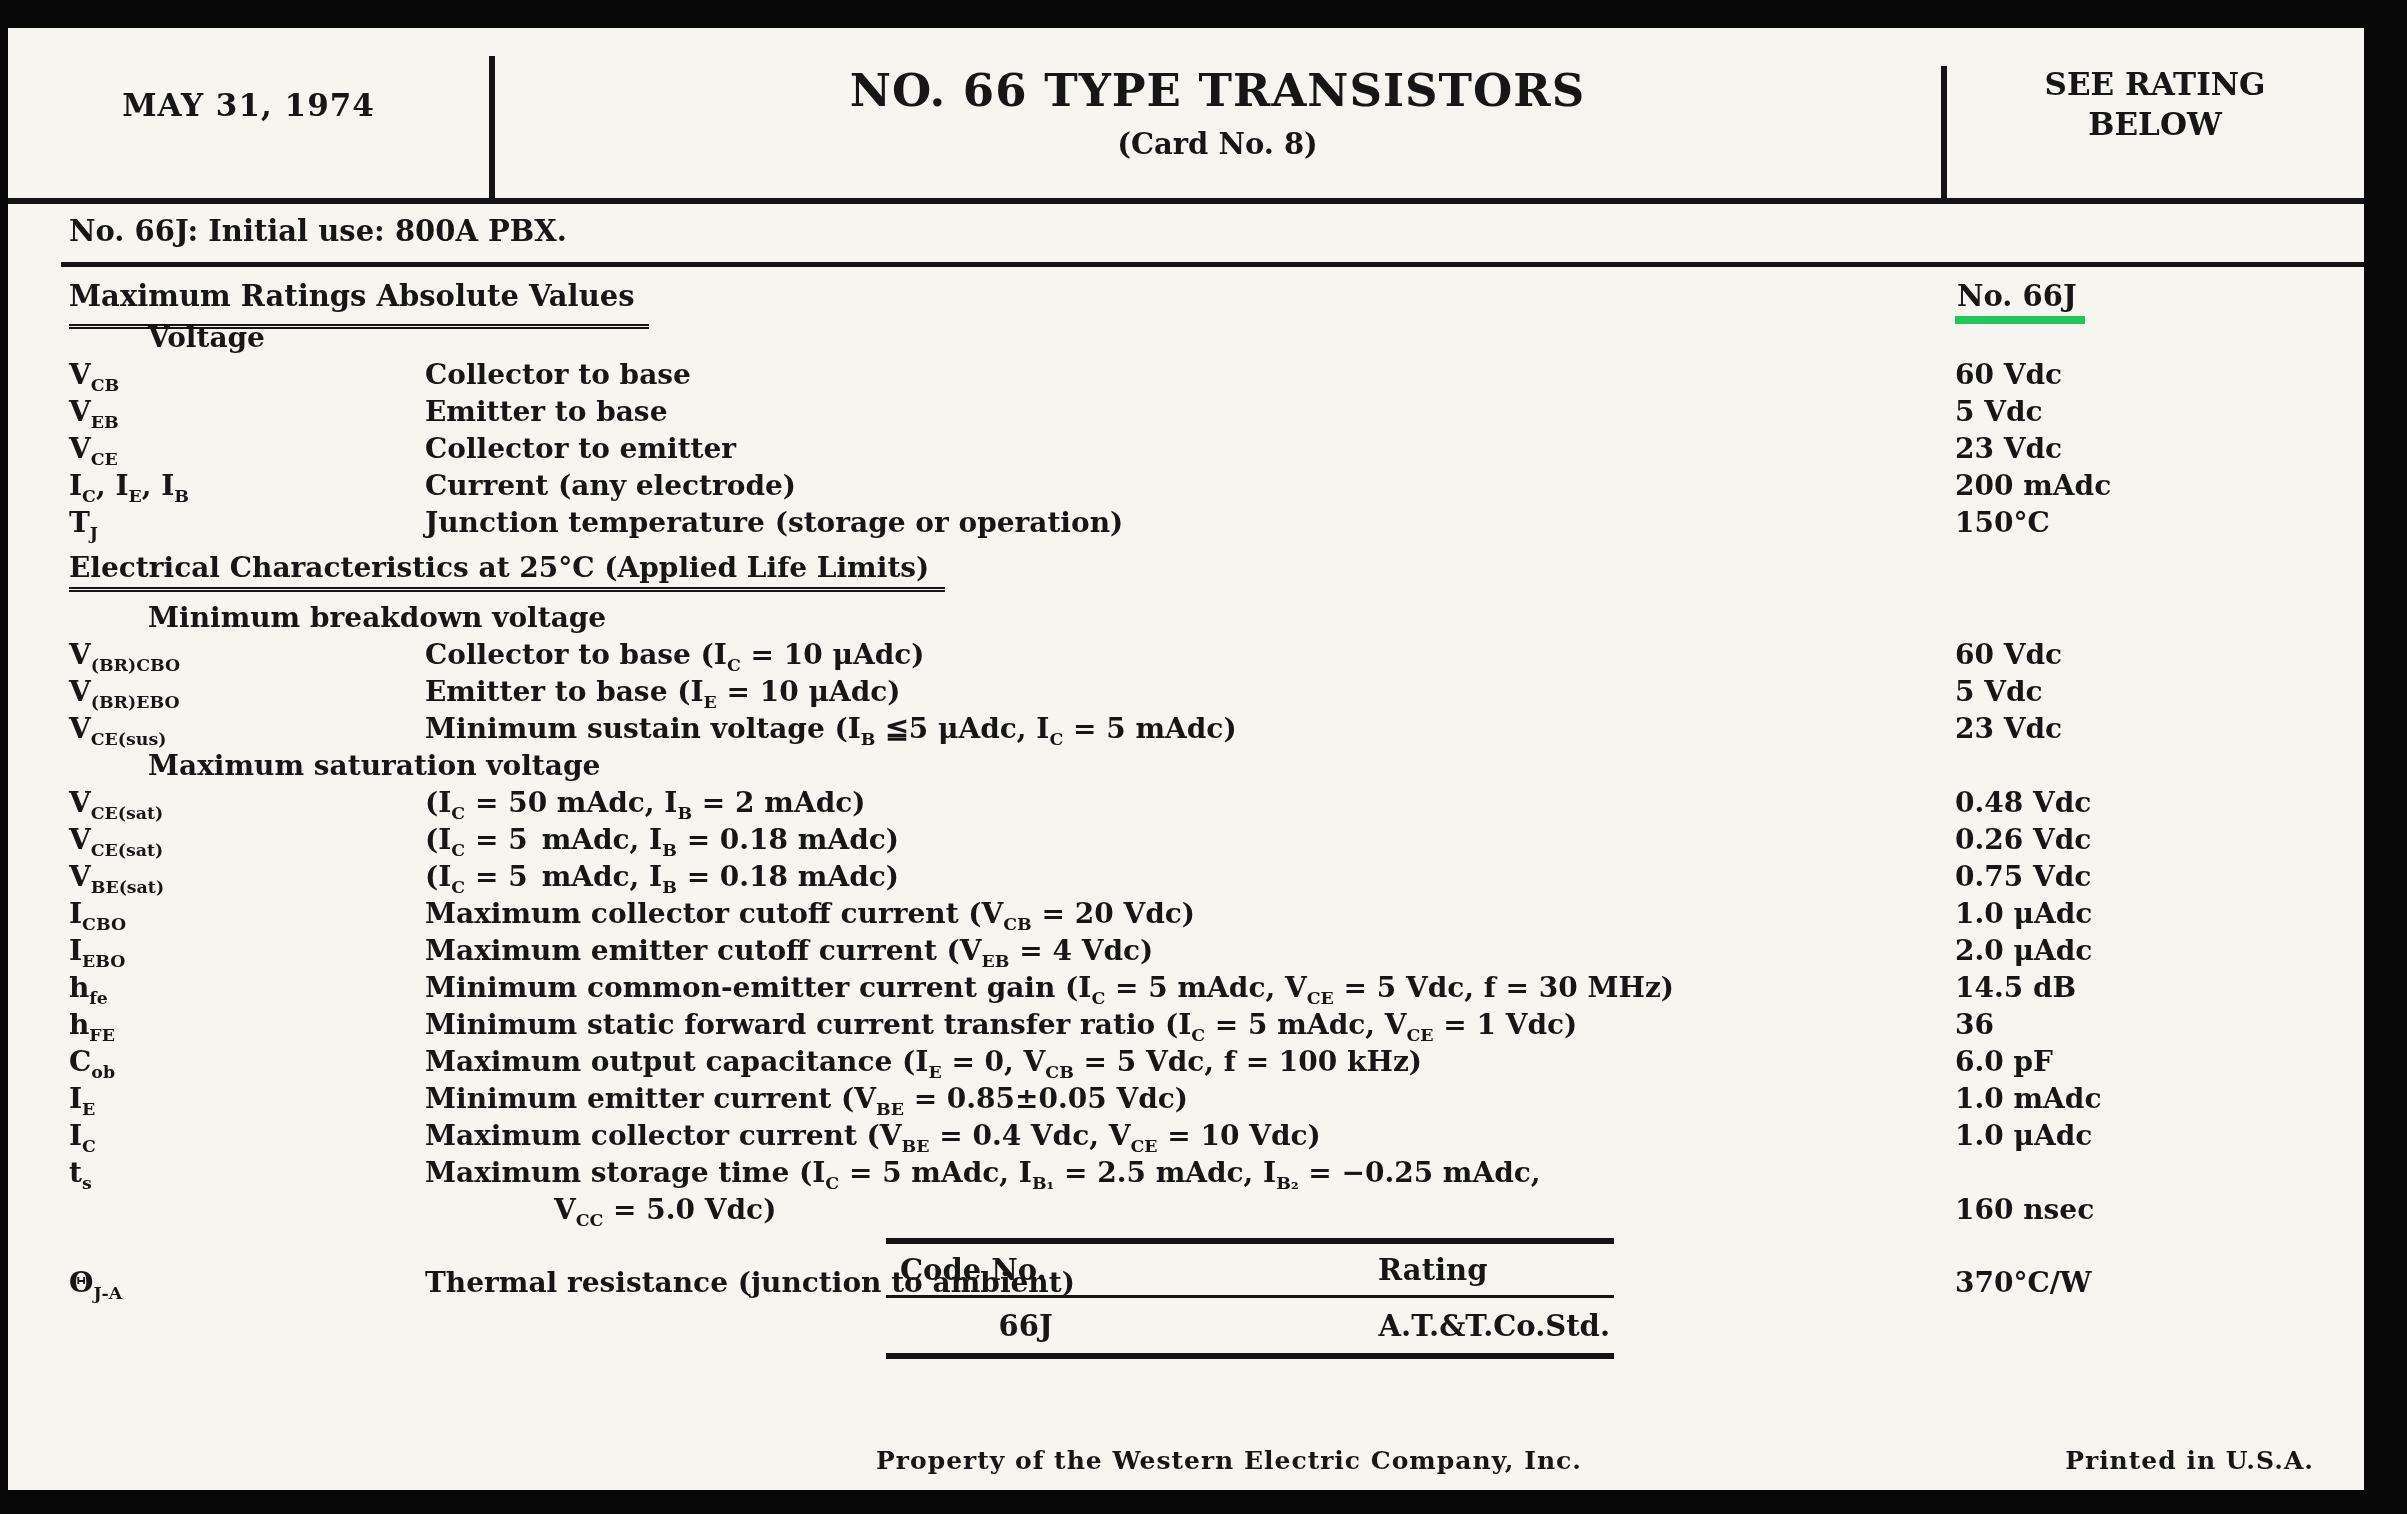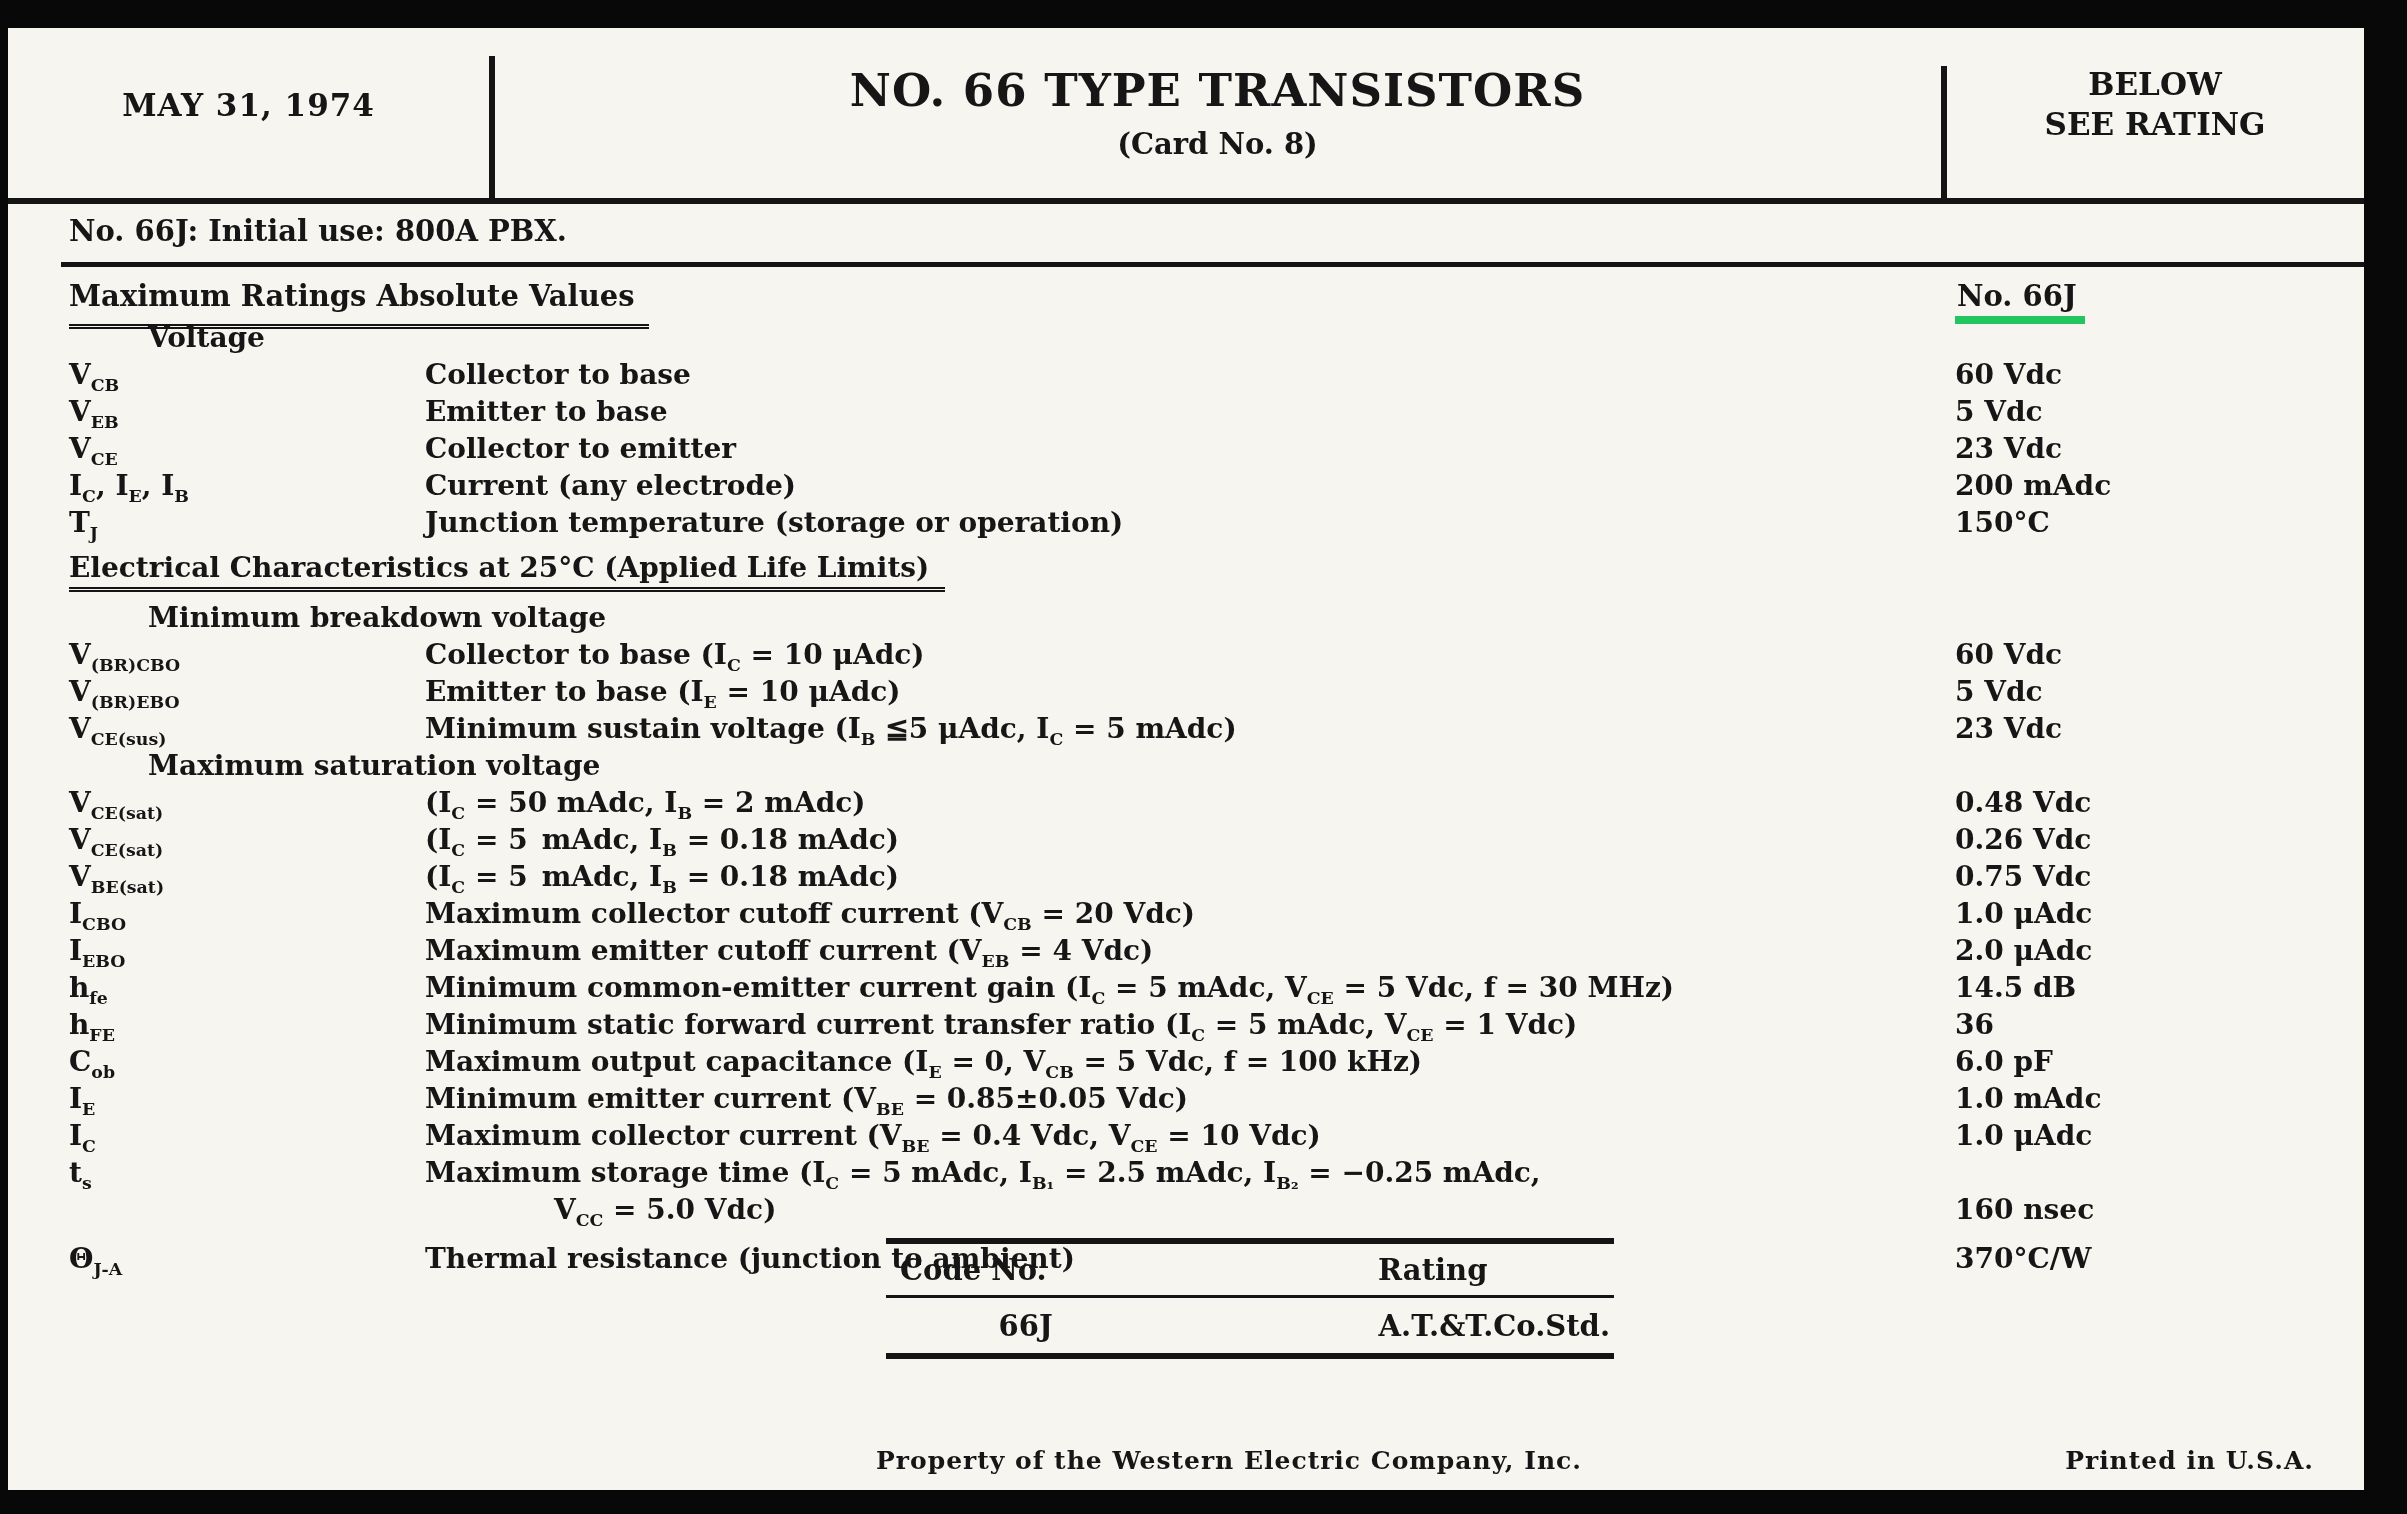--- a/index.html
+++ b/index.html
@@ -33,21 +33,21 @@
   .row{position:relative;height:37px;font-size:28px;white-space:nowrap;}
   .row .sym{position:absolute;left:0;top:0;}
   .row .desc{position:absolute;left:356px;top:0;}
   .row.r-cont .desc{left:485px;}
   .row .val{position:absolute;left:1886px;top:0;}
   .row.r-subhead{height:37px;}
   .row.r-subhead .desc{left:79px;}
   .row.r-section{height:50px;padding-top:8px;}
   .row.r-section .sec{display:inline-block;border-bottom:5px double #141414;
                       padding:0 16px 3px 0;}
-  .row.gap{margin-top:12px;}
+  .row.gap{margin-top:36px;}
   sub{font-size:0.62em;line-height:0;}
 
   
   .codetbl{position:absolute;left:878px;top:1210px;width:728px;
            border-top:6px solid #141414;border-bottom:6px solid #141414;font-size:29px;}
   .codetbl .trow{display:flex;}
   .codetbl .hrow{border-bottom:3px solid #141414;height:51px;align-items:center;}
   .codetbl .drow{height:55px;align-items:center;}
   .codetbl .c1{width:42%;}
   .codetbl .c2{width:58%;}
@@ -68,22 +68,22 @@
 
     <div class="hdr">
       <div class="hdr-date">MAY 31, 1974</div>
       <div class="vdiv vdiv1"></div>
       <div class="hdr-center">
         <div class="hdr-title">NO. 66 TYPE TRANSISTORS</div>
         <div class="hdr-sub">(Card No. 8)</div>
       </div>
       <div class="vdiv vdiv2"></div>
       <div class="hdr-right">
+        <div>SEE RATING</div>
         <div>BELOW</div>
-        <div>SEE RATING</div>
       </div>
       <div class="hdr-rule"></div>
     </div>
 
     <div class="initial-use">No. 66J: Initial use: 800A PBX.</div>
     <div class="rule2"></div>
     <div class="ratings-head">Maximum Ratings Absolute Values</div>
     <div class="col-head">No. 66J</div>
 
     <div class="rows">

